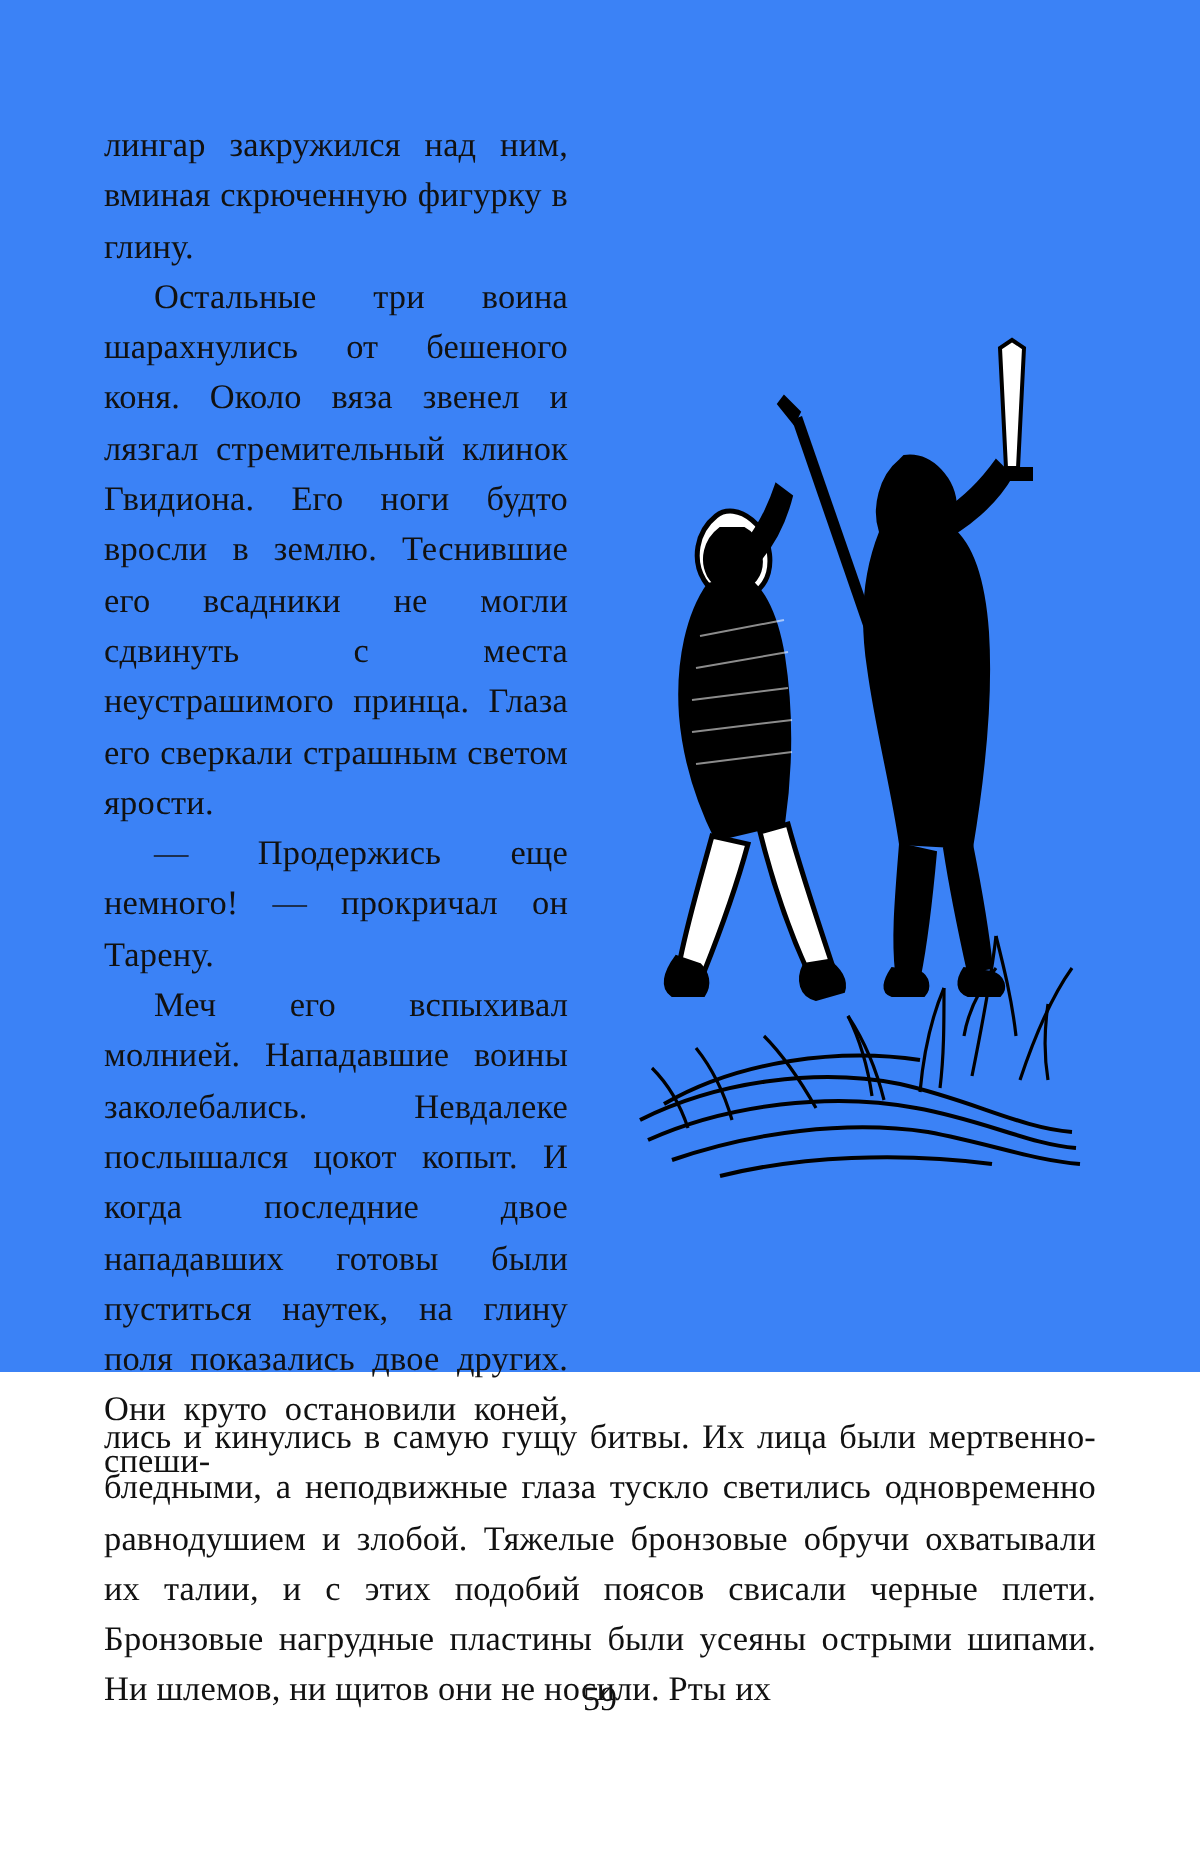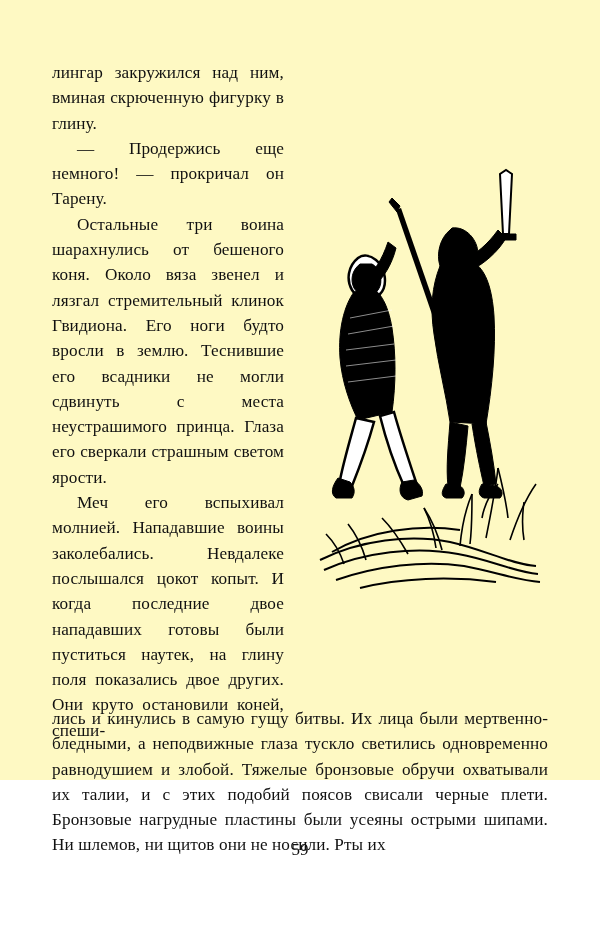--- a/index.html
+++ b/index.html
@@ -12,22 +12,22 @@
     height: 925px;
     position: relative;
     font-family: "Liberation Serif", serif;
     color: #000000;
     overflow: hidden;
   }
   .page {
     position: absolute;
     left: 0; top: 0;
     width: 600px;
-    height: 780px;
-    background: #fef9c3;
+    height: 686px;
+    background: #3b82f6;
   }
   .text-column {
     position: absolute;
     left: 52px;
     top: 60px;
     width: 232px;
     font-size: 17.2px;
     line-height: 25.3px;
     text-align: justify;
     text-justify: inter-word;
@@ -74,22 +74,22 @@
     display: block;
   }
 </style>
 </head>
 <body>
 
 <div class="page">
 
   <div class="text-column">
     <p class="noindent">лингар закружился над ним, вминая скрюченную фигурку в глину.</p>
+    <p class="para">Остальные три воина шарахнулись от бешеного коня. Около вяза звенел и лязгал стремительный клинок Гвидиона. Его ноги будто вросли в землю. Теснившие его всадники не могли сдвинуть с места неустрашимого принца. Глаза его сверкали страшным светом ярости.</p>
     <p class="para">— Продержись еще немного! — прокричал он Тарену.</p>
-    <p class="para">Остальные три воина шарахнулись от бешеного коня. Около вяза звенел и лязгал стремительный клинок Гвидиона. Его ноги будто вросли в землю. Теснившие его всадники не могли сдвинуть с места неустрашимого принца. Глаза его сверкали страшным светом ярости.</p>
     <p class="para">Меч его вспыхивал молнией. Нападавшие воины заколебались. Невдалеке послышался цокот копыт. И когда последние двое нападавших готовы были пуститься наутек, на глину поля показались двое других. Они круто остановили коней, спеши-</p>
   </div>
 
   <div class="illustration">
     <svg width="260" height="450" viewBox="0 0 260 450" xmlns="http://www.w3.org/2000/svg">
       <g fill="#000000" stroke="#000000">
 
         <path d="M96 42 L101 40 L160 210 L155 213 Z" stroke-width="0" fill="#000"></path>
         <path d="M92 30 L100 38 L97 44 L89 34 Z" fill="#000"></path>
 

